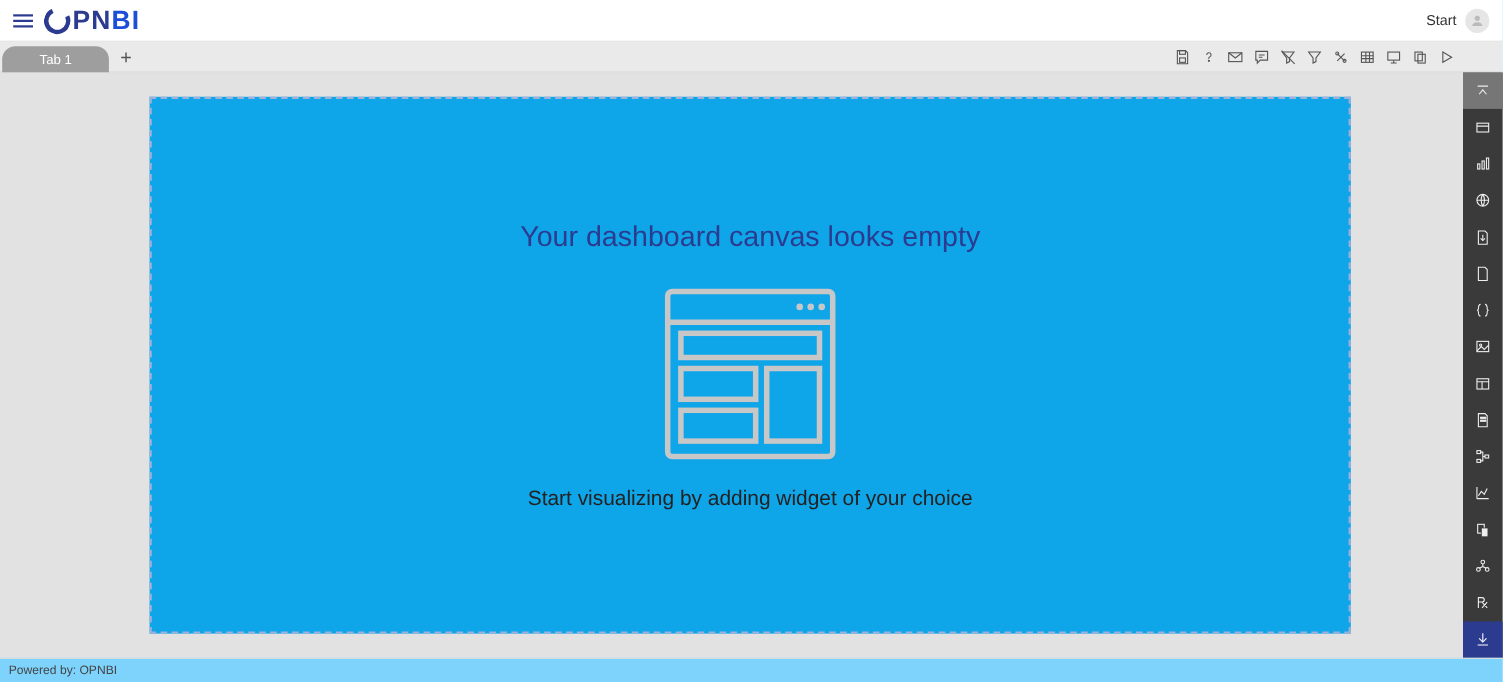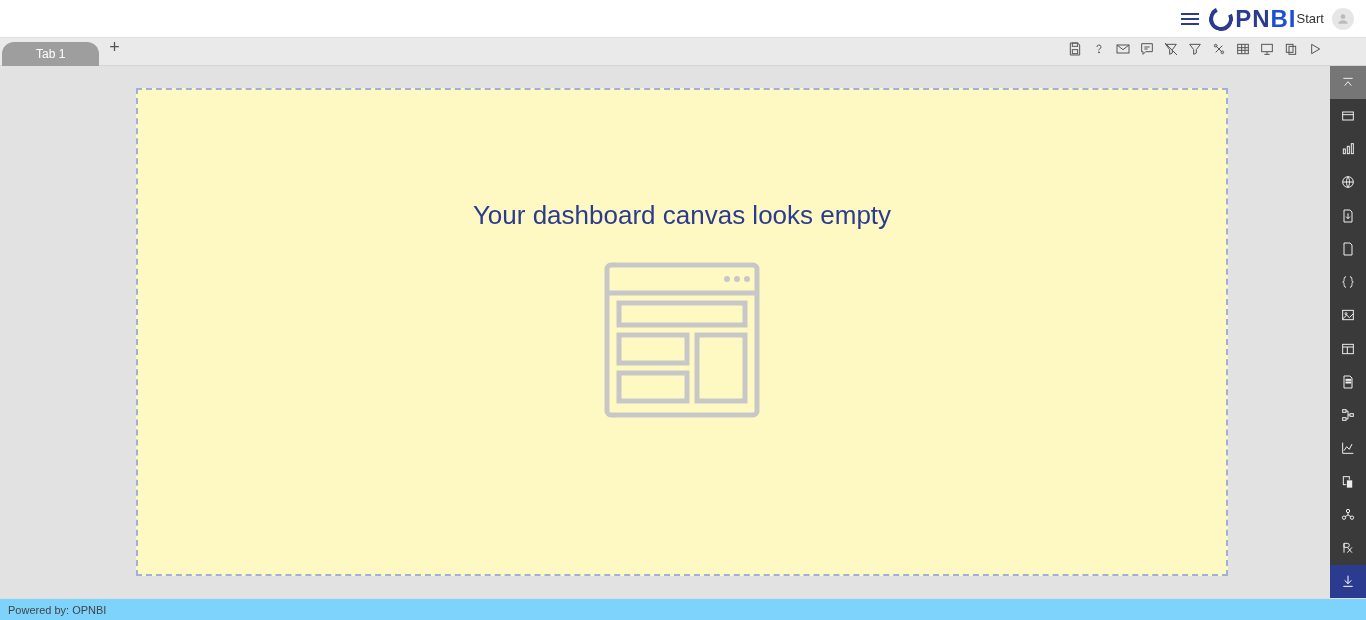--- a/index.html
+++ b/index.html
@@ -5,59 +5,59 @@
   * { box-sizing: border-box; margin: 0; padding: 0; }
   html, body { width: 1366px; height: 620px; font-family: Arial, Helvetica, sans-serif; overflow: hidden; background:#fff;}
   
   
   .header {
     height: 38px;
     border-bottom: 1px solid #e0e0e0;
     display: flex;
     align-items: center;
     padding: 0 12px;
-    justify-content: flex-end;
+    justify-content: space-between;
     background:#fff;
   }
   .header-left { display:flex; align-items:center; gap:10px;}
   .hamburger { display:flex; flex-direction:column; gap:3px; cursor:pointer;}
   .hamburger span{ width:18px; height:2px; background:#2b3b8f; display:block;}
   .logo { display:flex; align-items:center; font-size:24px; font-weight:700; letter-spacing:1px;}
   .logo .pn { color:#2b3b8f; }
   .logo .bi { color:#1d4ed8;}
   .logo-icon {
     width:24px; height:24px; border:4px solid #2b3b8f; border-radius:50%;
     border-top-color:transparent; transform:rotate(20deg); display:inline-block; margin-right:2px;
   }
   .header-right{ display:flex; align-items:center; gap:8px; font-size:13px; color:#333;}
   .avatar{ width:22px; height:22px; border-radius:50%; background:#e6e6e6; display:flex; align-items:center; justify-content:center;}
   .avatar svg{ width:14px; height:14px; fill:#bbb;}
   
   
   .subbar {
-    height:28px; background:#eaeaea; display:flex; align-items:flex-start; border-bottom:1px solid #d5d5d5; position:relative;
+    height:28px; background:#eaeaea; display:flex; align-items:center; border-bottom:1px solid #d5d5d5; position:relative;
   }
   .tab {
     background:#9e9e9e; color:#fff; font-size:12px; height:24px; line-height:24px;
     padding:0 34px; border-top-left-radius:12px; border-top-right-radius:12px;
     margin-top:4px; margin-left:2px;
   }
   .add-tab{ margin-left:10px; color:#555; font-size:18px; cursor:pointer; line-height:1;}
   .toolbar{ margin-left:auto; display:flex; align-items:center; gap:2px; padding-right:40px;}
   .tool{ width:22px; height:22px; display:flex; align-items:center; justify-content:center; cursor:pointer; color:#555;}
   .tool svg{ width:16px; height:16px; stroke:#555; fill:none; stroke-width:1.5;}
   
   
   .workspace{
     position:absolute; top:66px; bottom:22px; left:0; right:36px;
     background:#e2e2e2; overflow:hidden;
   }
   .canvas{
     position:absolute; top:22px; left:136px; right:102px; bottom:22px;
-    border:2px dashed #9fb0d9; background:#fef9c3;
+    border:2px dashed #9fb0d9; background:#0ea5e9;
     display:flex; flex-direction:column; align-items:center; justify-content:flex-start;
     padding-top:110px;
   }
   .canvas h2{ color:#2b3b8f; font-weight:400; font-size:26px; margin-bottom:24px;}
   .canvas .wire{ margin-bottom:18px;}
   .canvas p{ color:#222; font-size:19px;}
   
   
   .rail{
     position:absolute; top:66px; right:0; bottom:22px; width:36px;
@@ -191,20 +191,21 @@
       <rect x="10" y="10" width="150" height="150" rx="4" fill="none" stroke="#c7c7c7" stroke-width="5"></rect>
       <line x1="10" y1="38" x2="160" y2="38" stroke="#c7c7c7" stroke-width="5"></line>
       <circle cx="130" cy="24" r="3" fill="#c7c7c7"></circle>
         <circle cx="140" cy="24" r="3" fill="#c7c7c7"></circle>
         <circle cx="150" cy="24" r="3" fill="#c7c7c7"></circle>
       <rect x="22" y="48" width="126" height="22" fill="none" stroke="#c7c7c7" stroke-width="5"></rect>
       <rect x="22" y="80" width="68" height="28" fill="none" stroke="#c7c7c7" stroke-width="5"></rect>
       <rect x="22" y="118" width="68" height="28" fill="none" stroke="#c7c7c7" stroke-width="5"></rect>
       <rect x="100" y="80" width="48" height="66" fill="none" stroke="#c7c7c7" stroke-width="5"></rect>
     </svg>
+    <p>Start visualizing by adding widget of your choice</p>
   </div>
 </div>
 
 <div class="rail">
   <div class="ritem top">
       <svg viewBox="0 0 24 24">
         <line x1="5" y1="5" x2="19" y2="5"></line>
         <polyline points="7,16 12,10 17,16"></polyline>
       </svg>
     </div>

